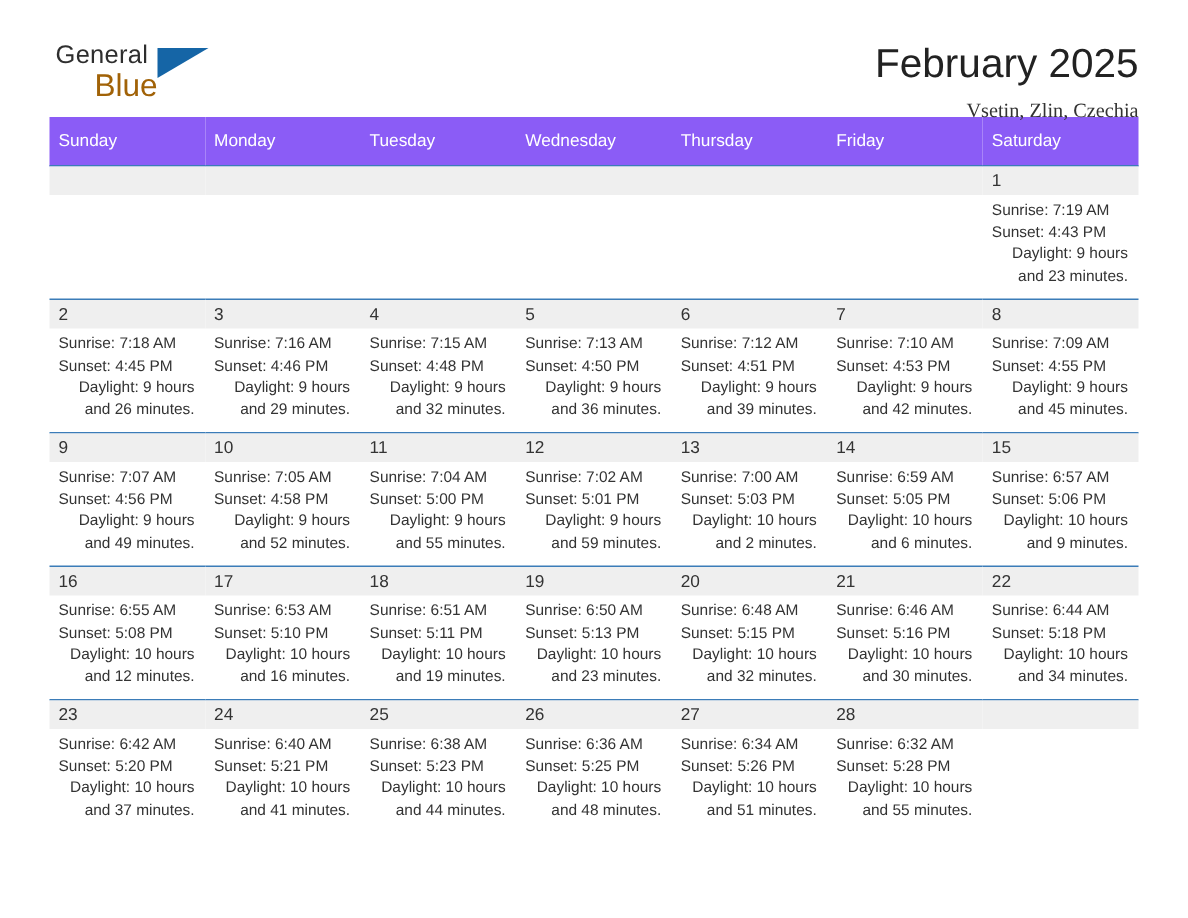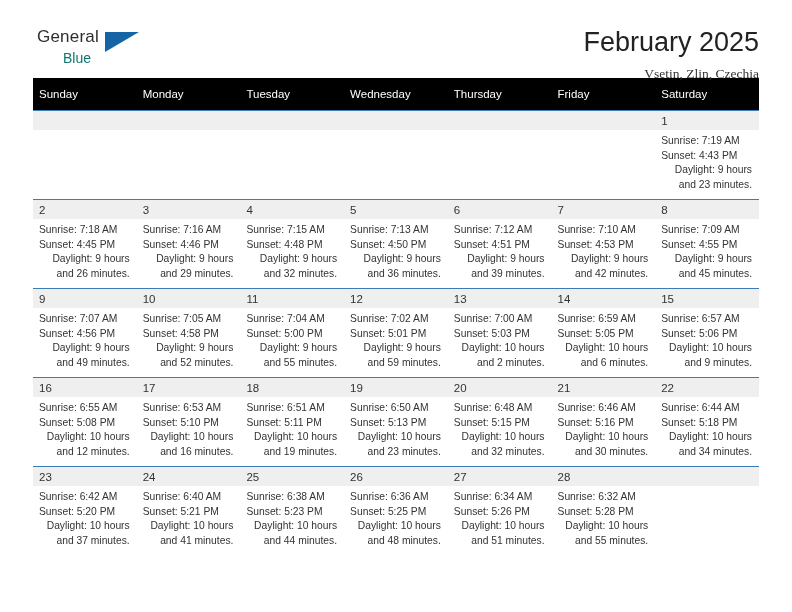--- a/index.html
+++ b/index.html
@@ -38,22 +38,22 @@
     padding-left: 4px;
   }
   .brand-general {
     font-size: 17px;
     letter-spacing: 0.2px;
     color: #2e2e2e;
     line-height: 22px;
     font-family: "Liberation Sans", sans-serif;
   }
   .brand-blue {
-    font-size: 14px;
-    color: #0f766e;
+    font-size: 21px;
+    color: #a16207;
     line-height: 22px;
     margin-left: 26px;
     display: block;
     margin-top: -1px;
   }
   .brand-triangle {
     position: absolute;
     left: 72px;
     top: 6px;
     width: 0;
@@ -82,21 +82,21 @@
   }
 
   
   .calendar {
     width: 726px;
     border-collapse: collapse;
     table-layout: fixed;
     margin-top: 6px;
   }
   .calendar th {
-    background: #000000;
+    background: #8b5cf6;
     color: #ffffff;
     font-weight: normal;
     font-size: 11.5px;
     text-align: left;
     padding: 6px 0 6px 6px;
     height: 20px;
     border: none;
   }
   .calendar td {
     vertical-align: top;

